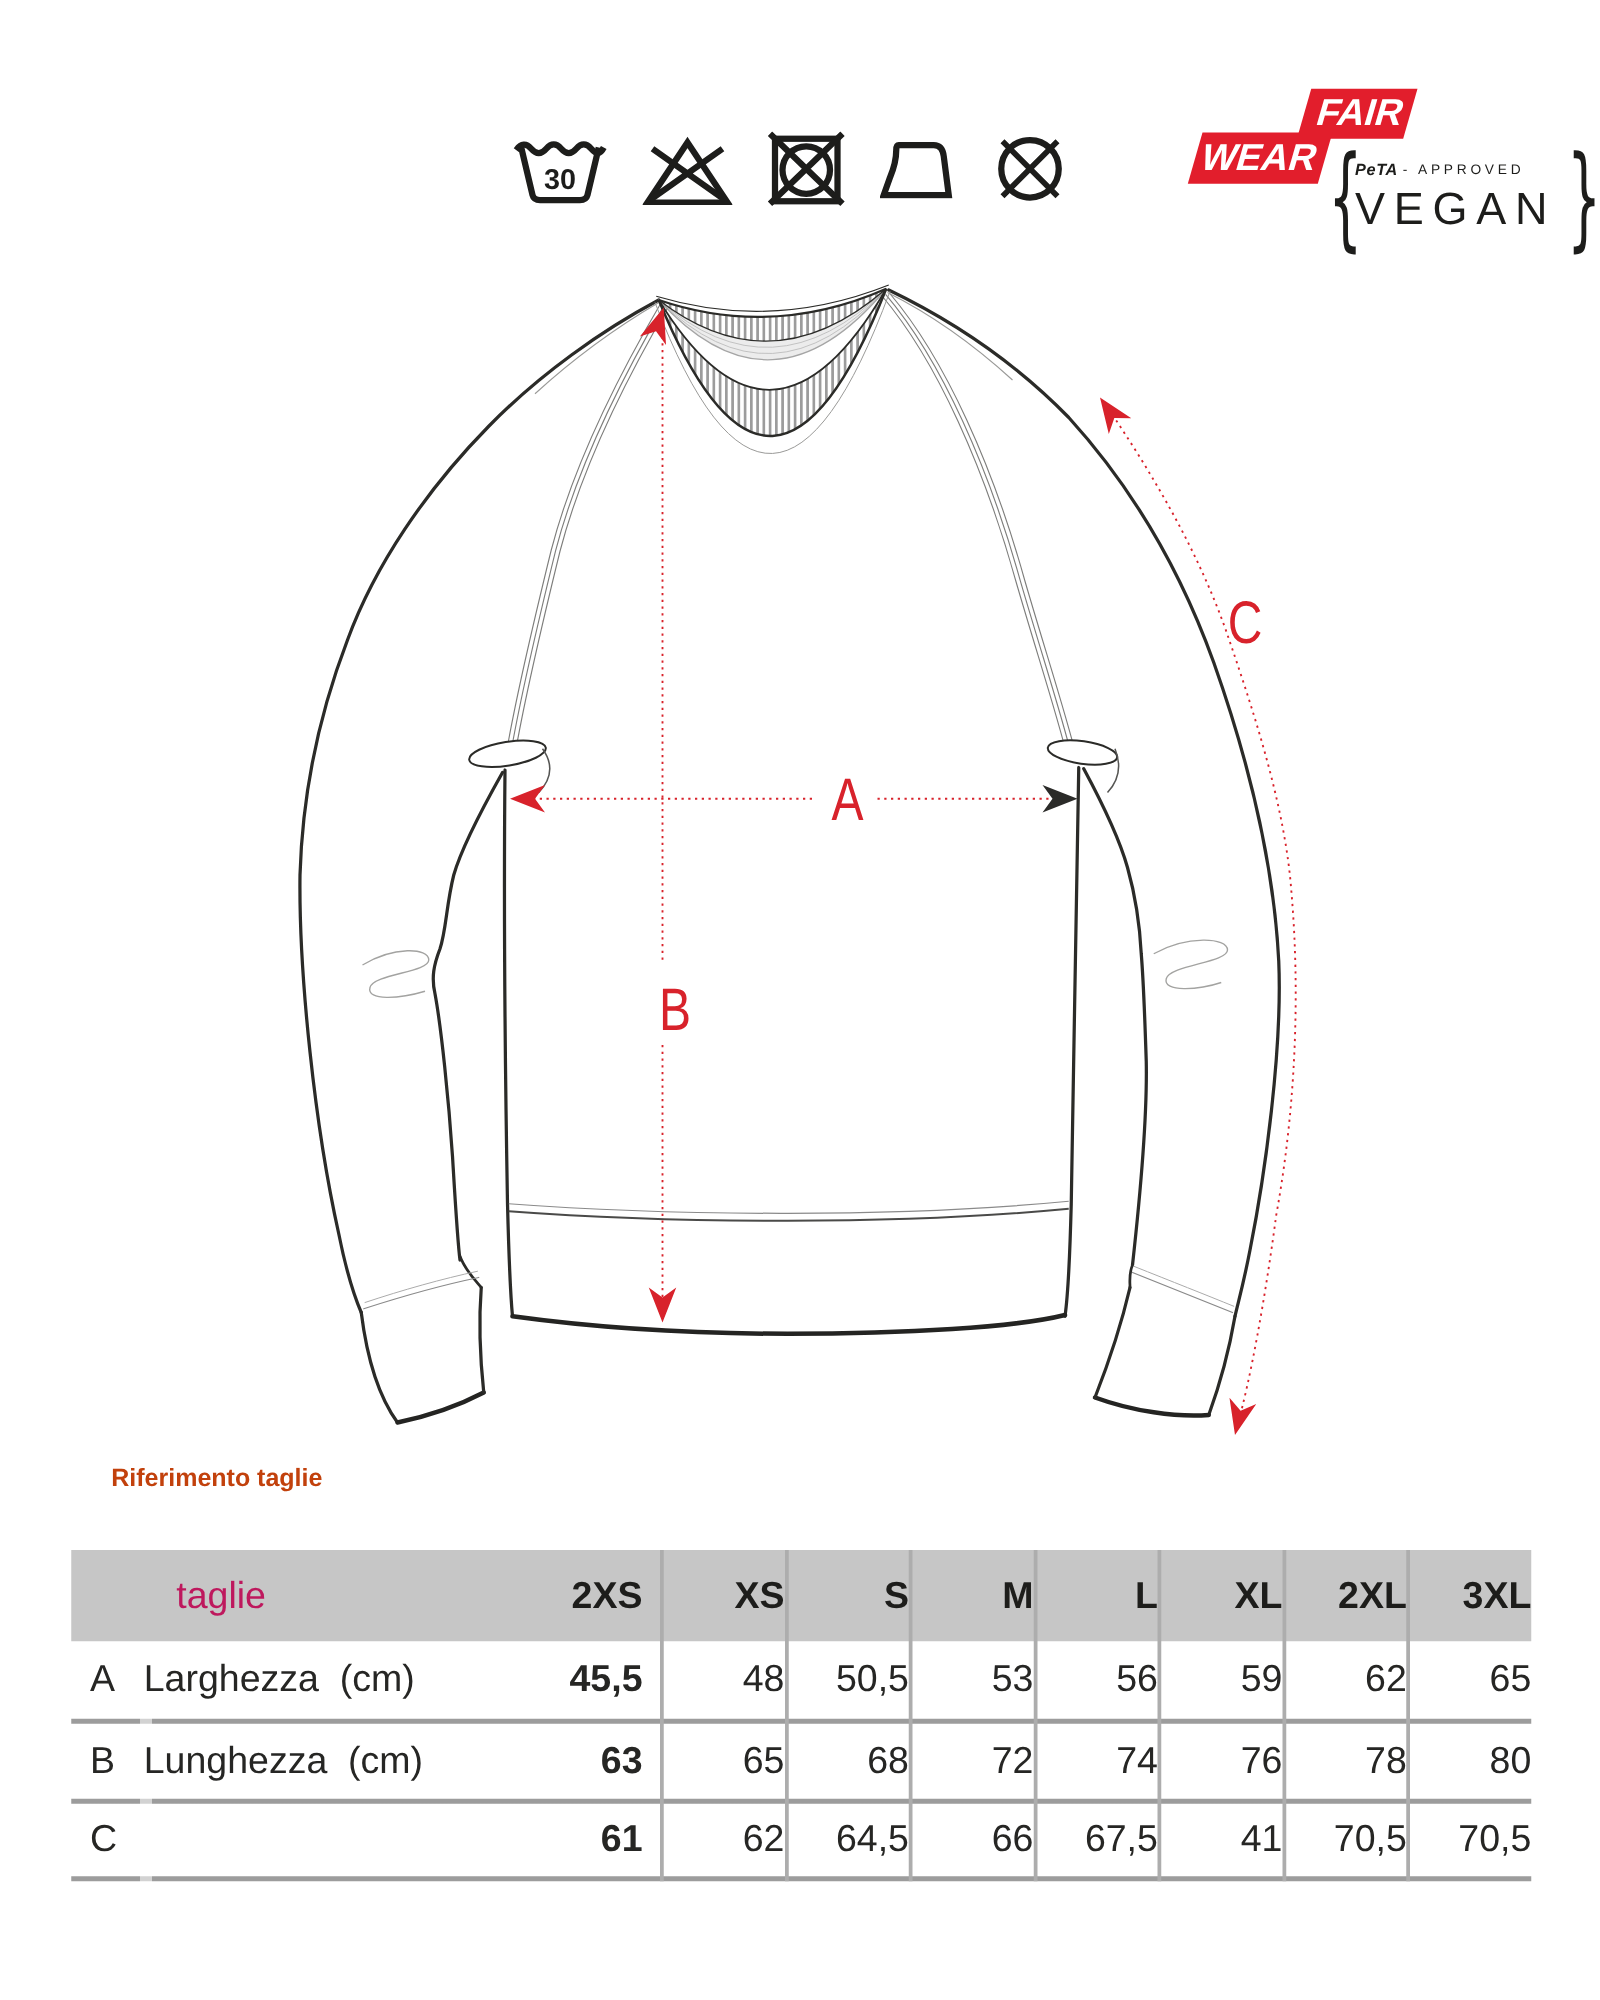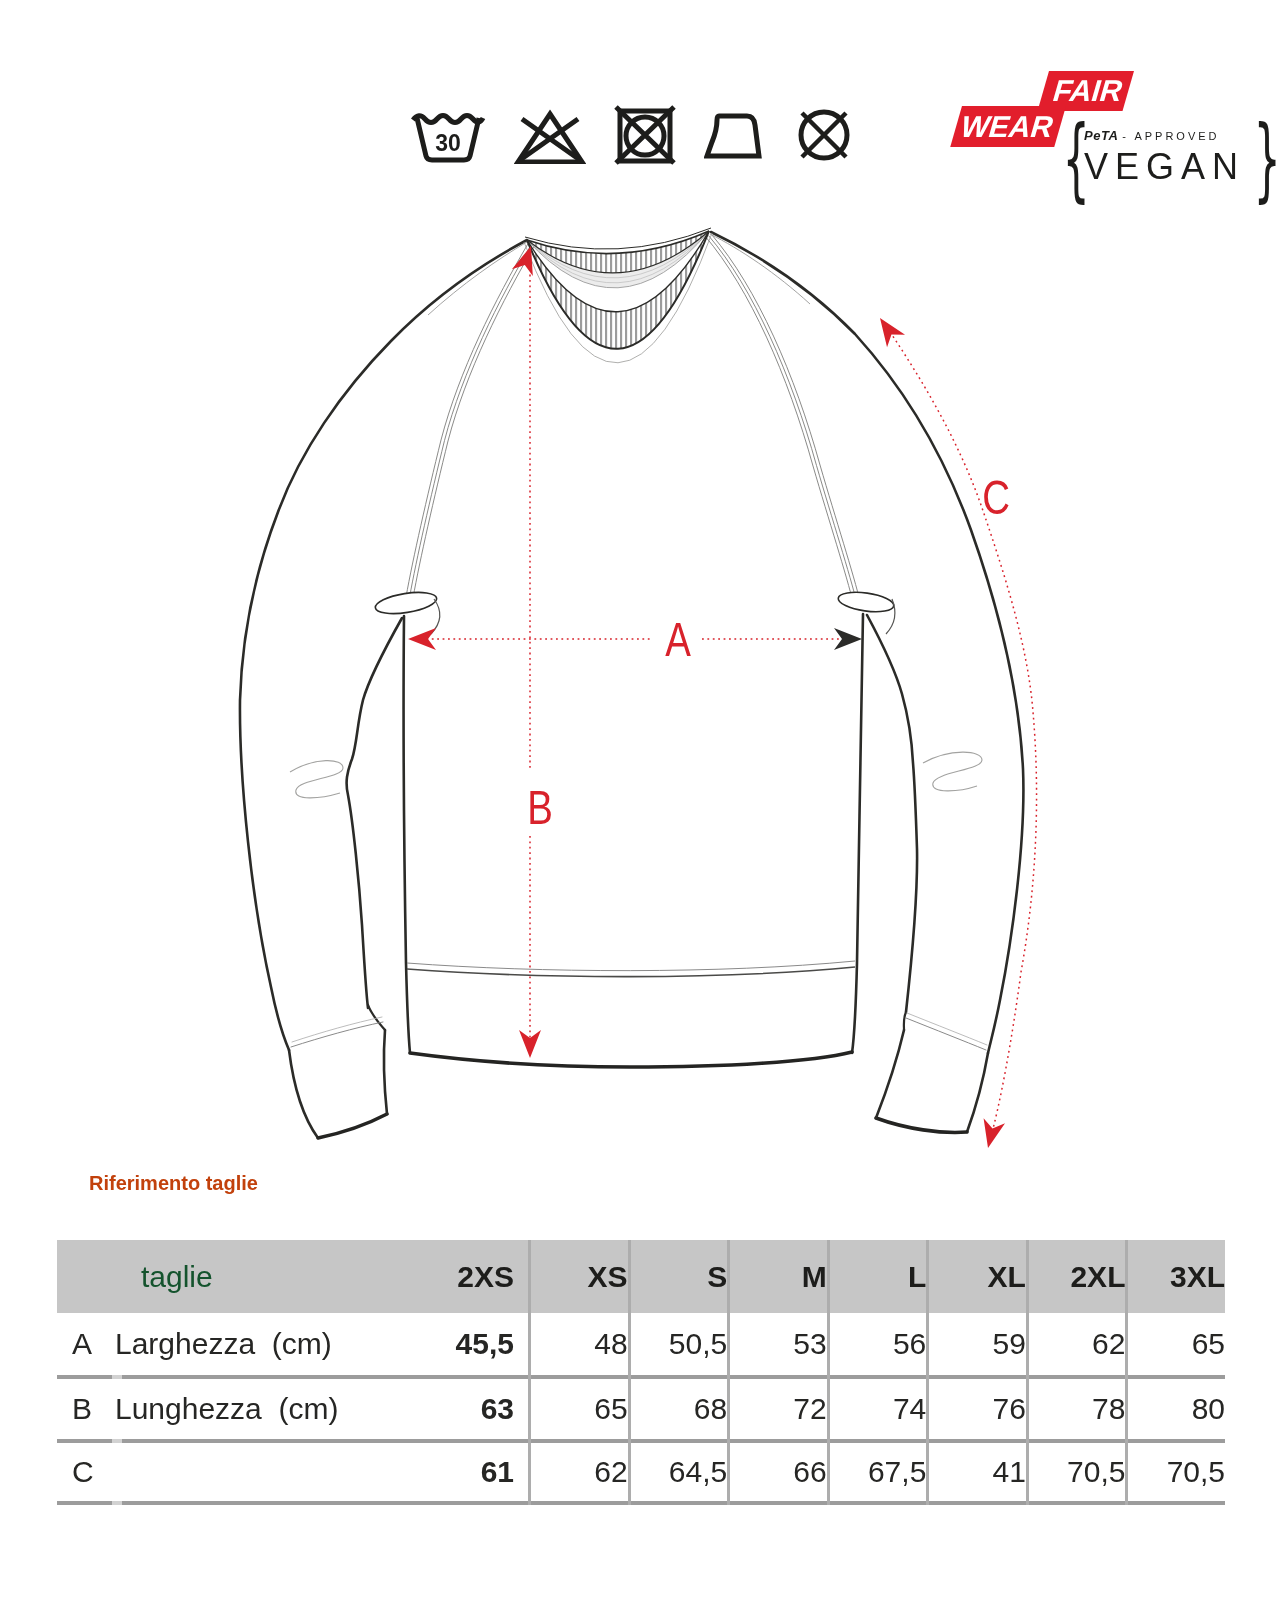--- a/index.html
+++ b/index.html
@@ -24,21 +24,21 @@
   .vg-peta{font-size:13px;font-weight:700;font-style:italic;letter-spacing:0.5px;margin-right:4px;}
   .vg-approved{font-size:11px;letter-spacing:3px;font-weight:500;}
   .vg-main{font-size:36px;letter-spacing:7px;font-weight:400;}
   
   .garment{position:absolute;left:225px;top:190px;width:820px;height:985px;}
   
   .tbl-title{position:absolute;left:57px;top:1172px;font-size:20px;font-weight:600;color:#c2410c;margin-left:32px;}
   .tbl{position:absolute;left:57px;top:1240px;width:1168px;}
   .t-head{height:73px;background:#c6c6c6;display:flex;align-items:center;font-size:30px;}
   .t-first{width:471px;display:flex;align-items:center;height:100%;box-sizing:border-box;}
-  .t-head .t-first .t-label{margin-left:84px;font-weight:300;color:#14532d;}
+  .t-head .t-first .t-label{margin-left:84px;font-weight:300;color:#be185d;}
   .t-first .t-sz0{margin-left:auto;padding-right:14px;font-weight:700;}
   .t-cell{flex:1;text-align:right;font-weight:700;}
   .t-row{display:flex;align-items:center;font-size:30px;font-weight:400;color:#262624;}
   .t-rowA{height:62px;} .t-rowB{height:60px;} .t-rowC{height:58px;}
   .t-row .t-cell{font-weight:400;}
   .t-row .t-letter{margin-left:15px;width:30px;}
   .t-row .t-label{margin-left:13px;white-space:pre;}
   .t-row .t-first .t-sz0{font-weight:700;}
   .t-sep{height:4px;background:linear-gradient(90deg,#9c9c9c 0px,#9c9c9c 55px,#d2d2d2 55px,#d2d2d2 65px,#9c9c9c 65px,#9c9c9c 100%);}
   .t-vlines{position:absolute;top:0;bottom:0;left:0;right:0;pointer-events:none;}

